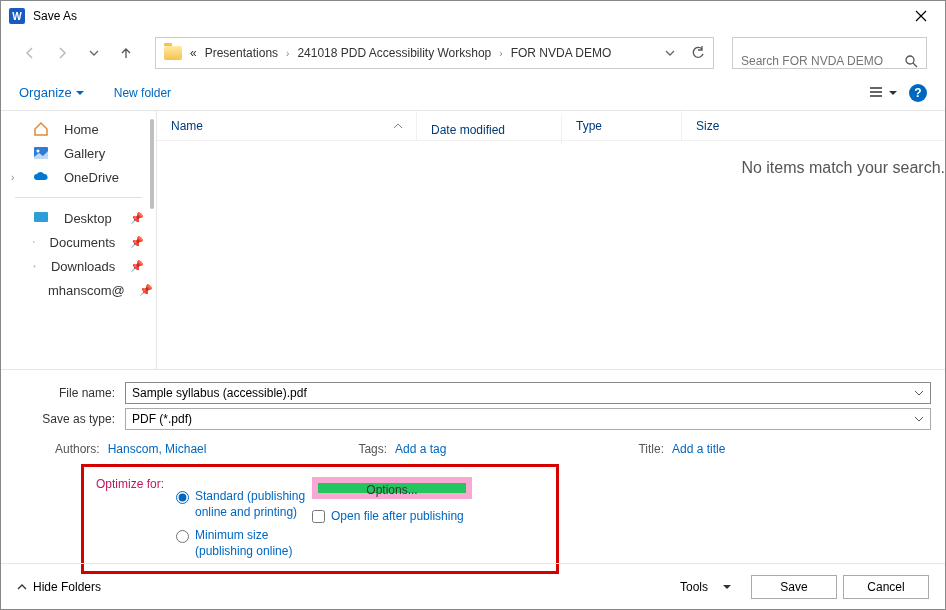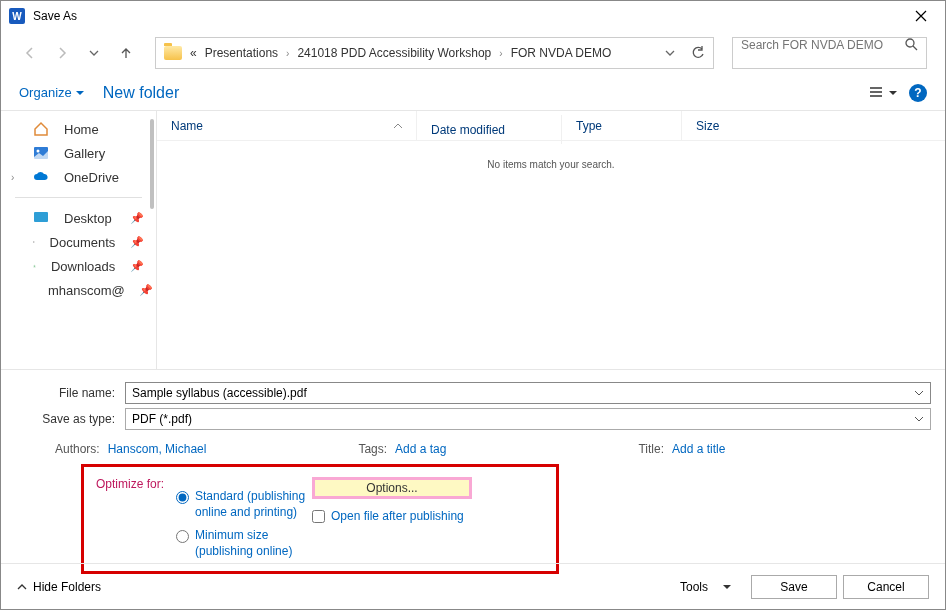--- a/index.html
+++ b/index.html
@@ -15,44 +15,44 @@
 .navbar { height: 44px; display: flex; align-items: center; padding: 0 18px; gap: 10px; }
 .navbar .nav-btn { width: 22px; height: 22px; display: flex; align-items: center; justify-content: center; color: #555; cursor: pointer; }
 .navbar .nav-btn.disabled { color: #bbb; }
 .navbar .addressbar { flex: 1; height: 32px; border: 1px solid #ccc; display: flex; align-items: center; padding: 0 8px; gap: 8px; margin: 0 8px; }
 .navbar .folder-icon { width: 18px; height: 14px; background: linear-gradient(#ffe9a6,#f6c24b); border-radius: 2px; position: relative; }
 .navbar .folder-icon:before { content:""; position:absolute; top:-3px; left:0; width:8px; height:3px; background:#f6c24b; border-radius:1px 1px 0 0;}
 .navbar .crumb { font-size: 12px; color: #333; white-space: nowrap; }
 .navbar .crumb-sep { color: #888; font-size: 10px; }
 .navbar .spacer { flex: 1; }
 .navbar .refresh { margin-left: 8px; color: #555; }
-.navbar .searchbox { width: 195px; height: 32px; border: 1px solid #ccc; display: flex; align-items: flex-start; padding: 0 8px; justify-content: space-between; }
+.navbar .searchbox { width: 195px; height: 32px; border: 1px solid #ccc; display: flex; align-items: flex-end; padding: 0 8px; justify-content: space-between; }
 .navbar .searchbox input { border: none; outline: none; font-size: 12px; width: 160px; color: #333; }
 
 
 .cmdbar { height: 36px; display: flex; align-items: center; padding: 0 18px; border-bottom: 1px solid #e6e6e6; }
 .cmdbar .organize { color: #0067c0; font-size: 13px; display: flex; align-items: center; gap: 4px; cursor: pointer; }
-.cmdbar .newfolder { color: #0067c0; font-size: 16px; margin-left: 19px; cursor: pointer; }
+.cmdbar .newfolder { color: #0067c0; font-size: 12px; margin-left: 30px; cursor: pointer; }
 .cmdbar .right { margin-left: auto; display: flex; align-items: center; gap: 12px; }
 .cmdbar .view-btn { display: flex; align-items: center; gap: 3px; cursor: pointer; }
 .cmdbar .help { width: 18px; height: 18px; background:#0067c0; color:#fff; border-radius:50%; font-size:12px; font-weight:bold; display:flex; align-items:center; justify-content:center; }
 
 
 .main { display: flex; height: 258px; }
 .sidebar { width: 156px; border-right: 1px solid #e6e6e6; padding: 6px 0; overflow: hidden; position: relative; }
 .sidebar .item { display: flex; align-items: center; gap: 15px; padding: 4px 12px 4px 32px; font-size: 13px; color: #333; cursor: pointer; }
 .sidebar .item .pin { margin-left: auto; color: #999; font-size: 11px; }
 .sidebar .divider { height:1px; background:#e0e0e0; margin: 8px 14px; }
 .sidebar .expand-caret { position: absolute; left: 10px; color:#888; font-size:10px; }
 .sidebar-scrollthumb { position:absolute; right:2px; top:8px; width:4px; height:90px; background:#c0c0c0; border-radius:2px;}
 
 .filelist { flex: 1; position: relative; }
 .filelist .headers { display: flex; height: 30px; align-items: center; border-bottom: 1px solid #f0f0f0; font-size: 12px; color: #003a7a; }
 .filelist .hcol { padding: 0 14px; border-right: 1px solid #f0f0f0; height: 100%; display:flex; align-items:center; gap:6px; }
-.filelist .empty { text-align: center; color: #555; font-size: 10px; padding: 18px 0; }
+.filelist .empty { text-align: right; color: #555; font-size: 16px; padding: 18px 0; }
 
 
 .form { padding: 12px 14px 4px 14px; border-top: 1px solid #e6e6e6; }
 .form-row { display: flex; align-items: center; margin-bottom: 4px; }
 .form-row label { width: 110px; text-align: right; font-size: 12px; color: #333; padding-right: 10px; }
 .form-row .field { flex: 1; height: 22px; border: 1px solid #888; padding: 0 6px; font-size: 12px; display:flex; align-items:center; justify-content:space-between; }
 .form-row .field.select { border: 1px solid #aaa; }
 
 .meta-row { display:flex; padding: 8px 0 0 40px; font-size:12px; gap: 16px; }
 .meta-row .meta { display:flex; gap:8px; }
@@ -64,21 +64,21 @@
 .optimize-block { margin: 8px 0 0 66px; border: 3px solid #d60000; padding: 10px 12px 12px 12px; width: 478px; display:flex; }
 .opt-left { width: 216px; font-size:12px; }
 .opt-left .lbl { color:#be185d; display:inline-block; }
 .opt-left .radio-row { display:flex; align-items:flex-start; gap:6px; margin-top:12px; margin-left: 0; }
 .opt-left .radio-row input { margin-top:2px; accent-color:#0067c0; }
 .opt-left .radio-row .rlabel { color:#0067c0; line-height:1.3; }
 .opt-left-inner { display:flex; }
 .opt-left-inner .col-label { width:80px; }
 .opt-left-inner .col-radios { flex:1; }
 .opt-right { flex:1; font-size:12px; }
-.opt-right .options-btn { width:160px; height:22px; border:3px solid #f9a8d4; background:#fef9c3; font-size:12px; color:#333; cursor:pointer; display:block; }
+.opt-right .options-btn { width:160px; height:22px; border:6px solid #f9a8d4; background:#22c55e; font-size:12px; color:#333; cursor:pointer; display:block; }
 .opt-right .check-row { display:flex; align-items:center; gap:6px; margin-top:10px; color:#0067c0; }
 .opt-right .check-row input { accent-color:#0067c0; }
 
 
 .footer { position:absolute; bottom:0; left:0; right:0; height:46px; border-top:1px solid #e6e6e6; display:flex; align-items:center; padding: 0 16px; font-size:12px; }
 .footer .hide { display:flex; align-items:center; gap:6px; cursor:pointer; }
 .footer .tools { margin-left:auto; display:flex; align-items:center; gap:15px; cursor:pointer; margin-right: 14px;}
 .footer .btn { width:86px; height:24px; border:1px solid #aaa; background:#fff; font-size:12px; cursor:pointer; margin-left:6px; }
 
 svg { display:block; }

